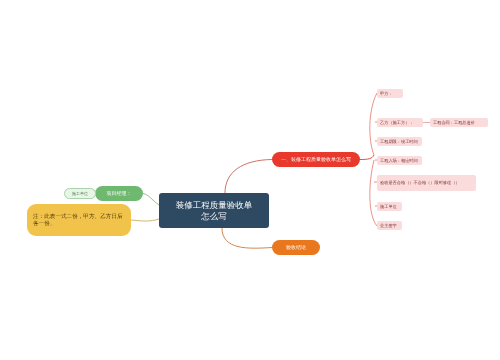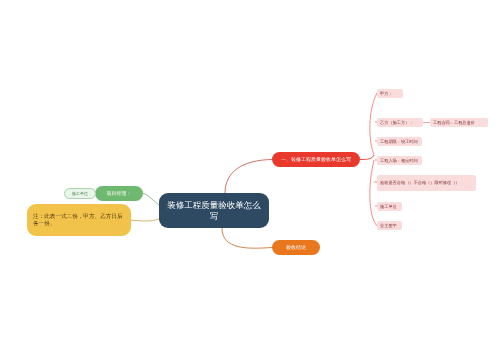--- a/index.html
+++ b/index.html
@@ -22,23 +22,23 @@
     text-align:center;
     line-height:1.25;
     white-space:normal;
   }
 
   
   .n-center{
     left:159px;top:193px;width:110px;height:35px;
     background:#2e4a63;
     color:#ffffff;
-    border-radius:9px;
+    border-radius:3px;
     font-size:8.5px;
-    padding:2px 5px;
+    padding:2px 13px;
   }
 
   
   .n-red{
     left:272px;top:152px;width:88px;height:15px;
     background:#e8392c;
     color:#ffffff;
     border-radius:7.5px;
     font-size:5px;
     padding:0 4px;

